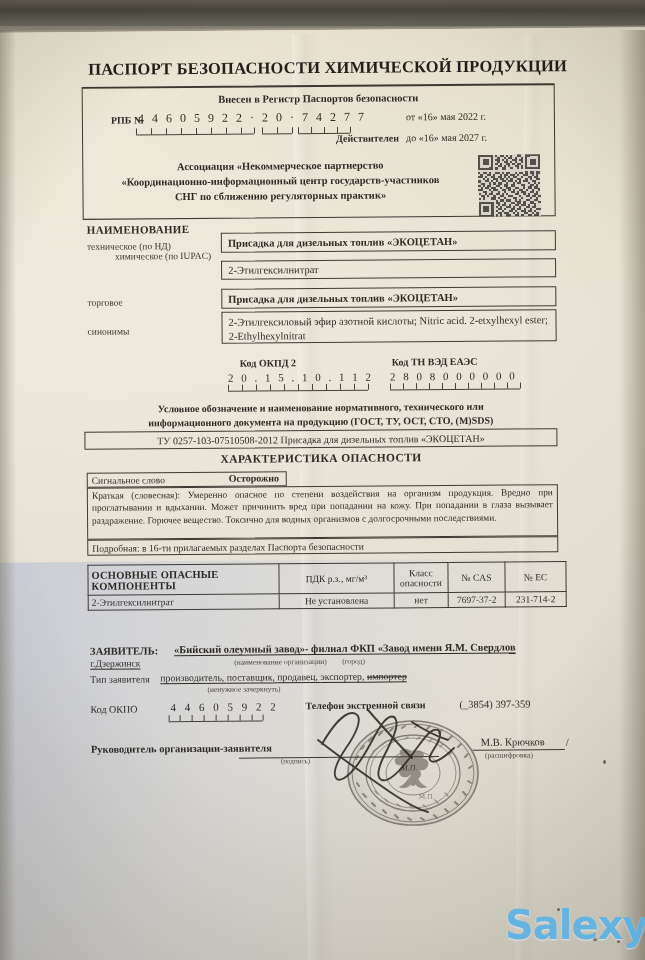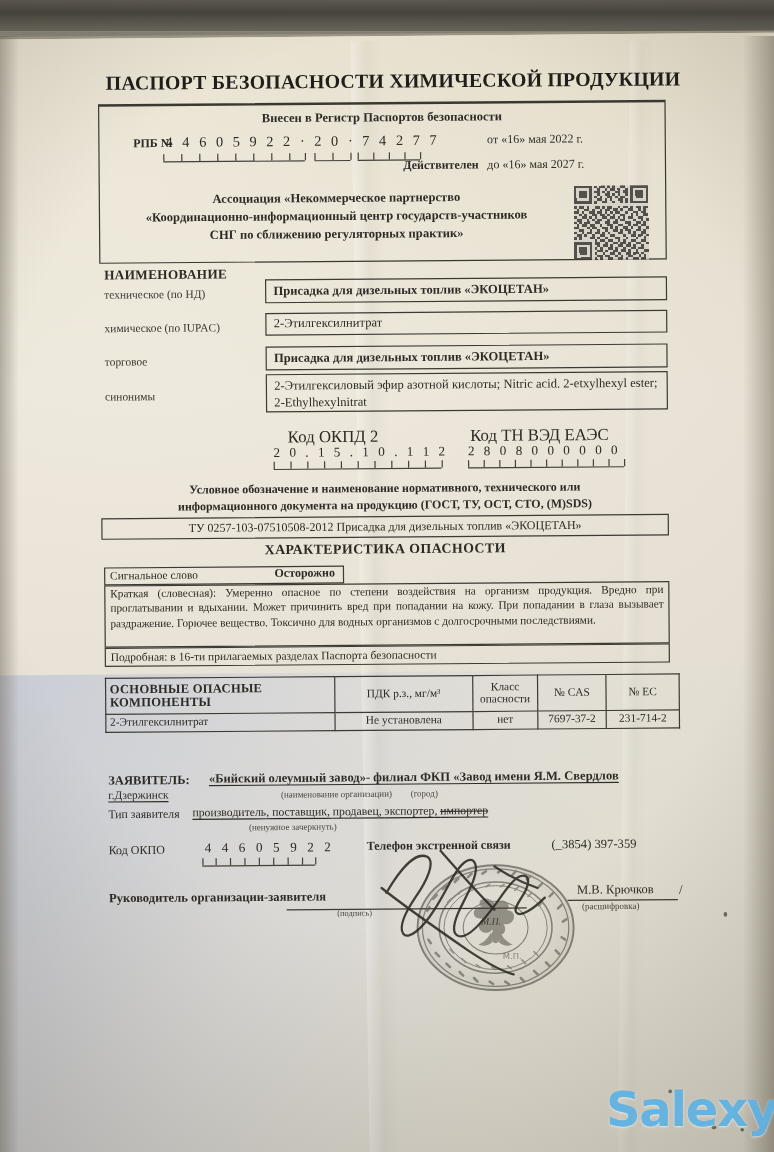--- a/index.html
+++ b/index.html
@@ -74,21 +74,21 @@
     opacity:.88;filter:contrast(.78) brightness(1.02);}
 
   .sectionLabel{position:absolute;font-size:11px;font-weight:bold;letter-spacing:.3px;}
 
   .rowlabel{position:absolute;left:88px;font-size:9.5px;color:#3a3731;}
   .vbox{position:absolute;border:1.4px solid #3d3a34;background:transparent;
     font-size:10.5px;padding:2px 6px;display:flex;align-items:center;}
   .vbox.b{font-weight:bold;}
   .vbox.multi{display:block;line-height:14px;padding-top:3px;}
 
-  .codehdr{position:absolute;font-size:14px;font-weight:normal;text-align:center;}
+  .codehdr{position:absolute;font-size:10px;font-weight:bold;text-align:center;}
   .codeval{position:absolute;font-size:11px;letter-spacing:2.5px;}
   .tickrow{position:absolute;height:7px;}
   .tickrow i{position:absolute;top:0;width:1px;height:6px;background:#45413a;}
   .tickrow u{position:absolute;top:6px;height:1px;background:#45413a;}
 
   .ndTitle{position:absolute;left:84px;top:401px;width:473px;text-align:center;
     font-size:10px;font-weight:bold;line-height:14px;}
   .ndBox{position:absolute;left:84px;top:430px;width:473px;height:18px;
     border:1.4px solid #3d3a34;font-size:10px;display:flex;align-items:center;justify-content:center;}
 
@@ -266,21 +266,21 @@
       <path d="M9 27h2v1H9zM12 27h2v1h-2zM16 27h1v1h-1zM18 27h1v1h-1zM21 27h2v1h-2zM25 27h1v1h-1zM27 27h1v1h-1z"></path>
       <path d="M8 28h1v1H8zM10 28h1v1h-1zM13 28h2v1h-2zM17 28h2v1h-2zM20 28h1v1h-1zM23 28h2v1h-2zM26 28h2v1h-2z"></path>
     </g>
   </svg>
 
   <div class="sectionLabel" style="left:88px;top:222px;">НАИМЕНОВАНИЕ</div>
 
   <div class="rowlabel" style="top:240px;">техническое (по НД)</div>
   <div class="vbox b" style="left:222px;top:232px;width:335px;height:20px;">Присадка для дизельных топлив «ЭКОЦЕТАН»</div>
 
-  <div class="rowlabel" style="top:268px;">химическое (по IUPAC)</div>
+  <div class="rowlabel" style="top:250px;margin-left:28px;">химическое (по IUPAC)</div>
   <div class="vbox" style="left:222px;top:260px;width:335px;height:19px;">2-Этилгексилнитрат</div>
 
   <div class="rowlabel" style="top:296px;">торговое</div>
   <div class="vbox b" style="left:222px;top:288px;width:335px;height:20px;">Присадка для дизельных топлив «ЭКОЦЕТАН»</div>
 
   <div class="rowlabel" style="top:325px;">синонимы</div>
   <div class="vbox multi" style="left:222px;top:311px;width:335px;height:32px;">2-Этилгексиловый эфир азотной кислоты; Nitric acid. 2-etxylhexyl ester; 2-Ethylhexylnitrat</div>
 
   <div class="codehdr" style="left:240px;top:357px;">Код ОКПД 2</div>
   <div class="codeval" style="left:228px;top:371px;">2 0 . 1 5 . 1 0 . 1 1 2</div>

